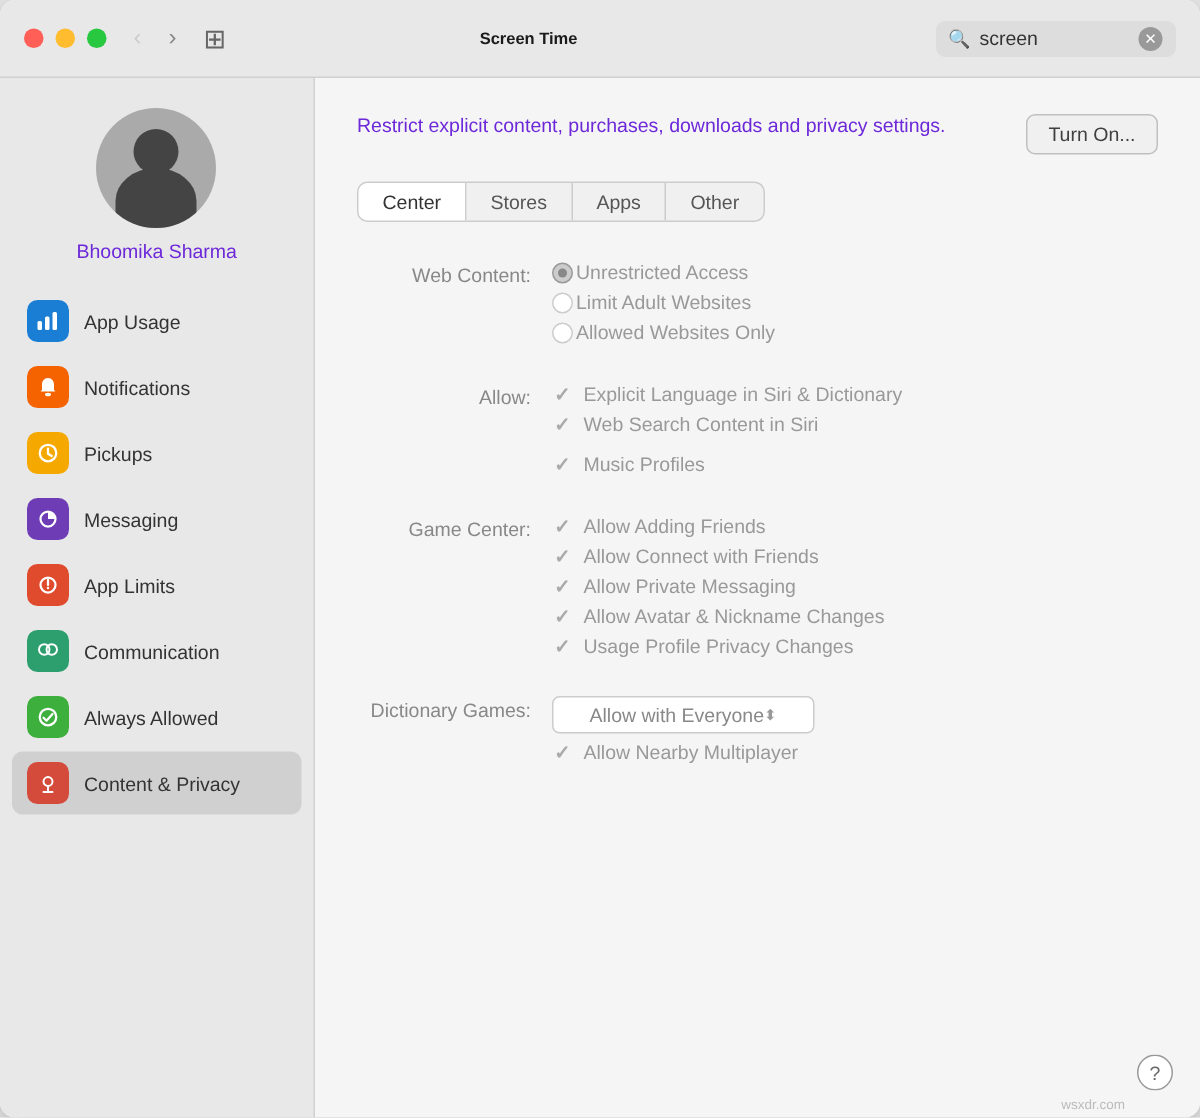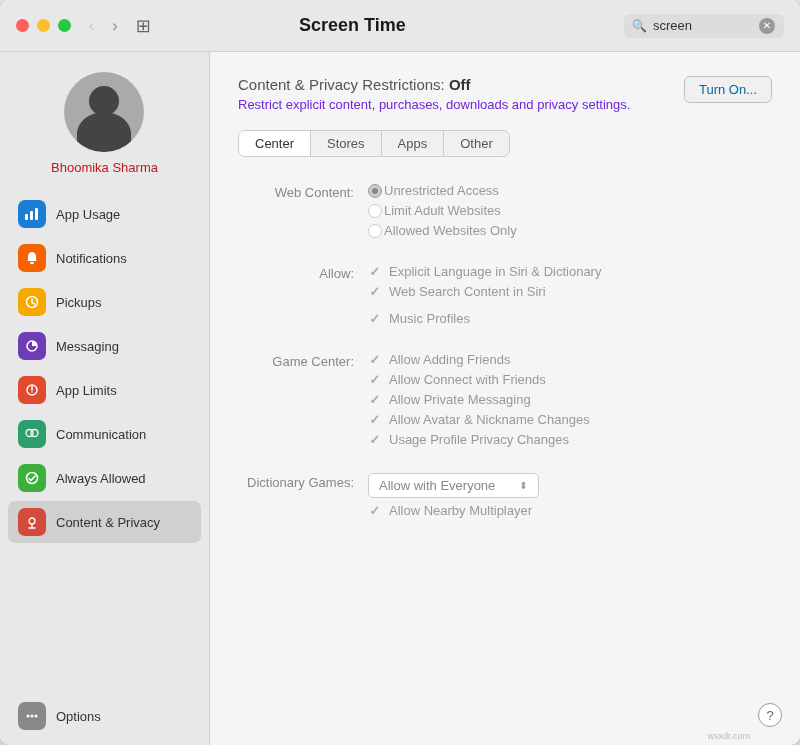--- a/index.html
+++ b/index.html
@@ -55,21 +55,21 @@
     .nav-btn {
       background: none;
       border: none;
       font-size: 16px;
       color: #888;
       cursor: pointer;
       padding: 2px 6px;
     }
     .nav-btn:disabled { color: #ccc; cursor: default; }
     .window-title {
-      font-size: 18px;
+      font-size: 11px;
       font-weight: 600;
       color: #1a1a1a;
       flex: 1;
       text-align: center;
       margin-left: -80px;
     }
     .search-bar {
       display: flex;
       align-items: center;
       background: #ddd;
@@ -145,21 +145,21 @@
       width: 54px;
       height: 44px;
       background: #444;
       border-radius: 50% 50% 0 0;
       bottom: -4px;
       left: 13px;
     }
     .user-name {
       font-size: 13px;
       font-weight: 500;
-      color: #b91c1c;
+      color: #6d28d9;
     }
     .sidebar-nav {
       width: 100%;
       padding: 0 8px;
       flex: 1;
     }
     .sidebar-item {
       display: flex;
       align-items: center;
       padding: 7px 10px;
@@ -229,21 +229,21 @@
     .panel-subtitle {
       font-size: 13px;
       color: #6d28d9;
     }
     .turn-on-btn {
       background: #f0f0f0;
       border: 1px solid #c0c0c0;
       border-radius: 6px;
       padding: 5px 14px;
       font-size: 13px;
-      color: #0369a1;
+      color: #404040;
       cursor: pointer;
     }
     
     .tabs {
       display: flex;
       gap: 0;
       margin-bottom: 20px;
       border: 1px solid #ccc;
       border-radius: 7px;
       overflow: hidden;
@@ -342,24 +342,24 @@
       display: flex;
       align-items: center;
       gap: 10px;
     }
     .select-dropdown {
       display: flex;
       align-items: center;
       background: white;
       border: 1px solid #ccc;
       border-radius: 5px;
-      padding: 4px 10px;
+      padding: 4px 24px;
       font-size: 13px;
       color: #888;
-      gap: 24px;
+      gap: 0;
       cursor: pointer;
       min-width: 150px;
     }
     .select-arrow {
       font-size: 10px;
       color: #999;
     }
     .help-btn {
       position: fixed;
       bottom: 18px;
@@ -491,41 +491,26 @@
             <svg width="16" height="16" viewBox="0 0 16 16" fill="white">
               <circle cx="8" cy="7" r="3" fill="none" stroke="white" stroke-width="1.3"></circle>
               <path d="M8 10 L8 14" stroke="white" stroke-width="1.3" stroke-linecap="round"></path>
               <line x1="5" y1="14" x2="11" y2="14" stroke="white" stroke-width="1.3" stroke-linecap="round"></line>
             </svg>
           </div>
           <span class="sidebar-label">Content &amp; Privacy</span>
         </div>
       </div>
 
-      <div class="sidebar-bottom">
-        <div class="sidebar-options">
-          <div class="sidebar-icon icon-gray">
-            <svg width="16" height="16" viewBox="0 0 16 16" fill="white">
-              <circle cx="4" cy="8" r="1.5"></circle>
-              <circle cx="8" cy="8" r="1.5"></circle>
-              <circle cx="12" cy="8" r="1.5"></circle>
-            </svg>
-          </div>
-          <span class="sidebar-label">Options</span>
-        </div>
-      </div>
     </div>
 
     <div class="right-panel">
 
       <div class="panel-header">
         <div class="panel-title-area">
-          <div class="panel-title">
-            <span>Content &amp; Privacy Restrictions: </span><strong>Off</strong>
-          </div>
           <div class="panel-subtitle">Restrict explicit content, purchases, downloads and privacy settings.</div>
         </div>
         <button class="turn-on-btn">Turn On...</button>
       </div>
 
       <div class="tabs">
         <button class="tab-btn active">Center</button>
         <button class="tab-btn">Stores</button>
         <button class="tab-btn">Apps</button>
         <button class="tab-btn">Other</button>

